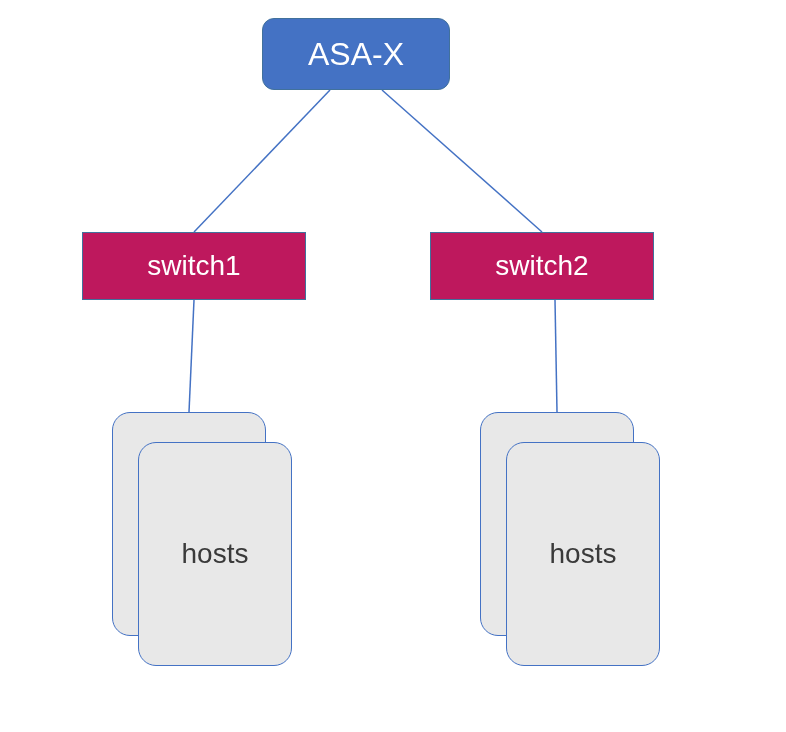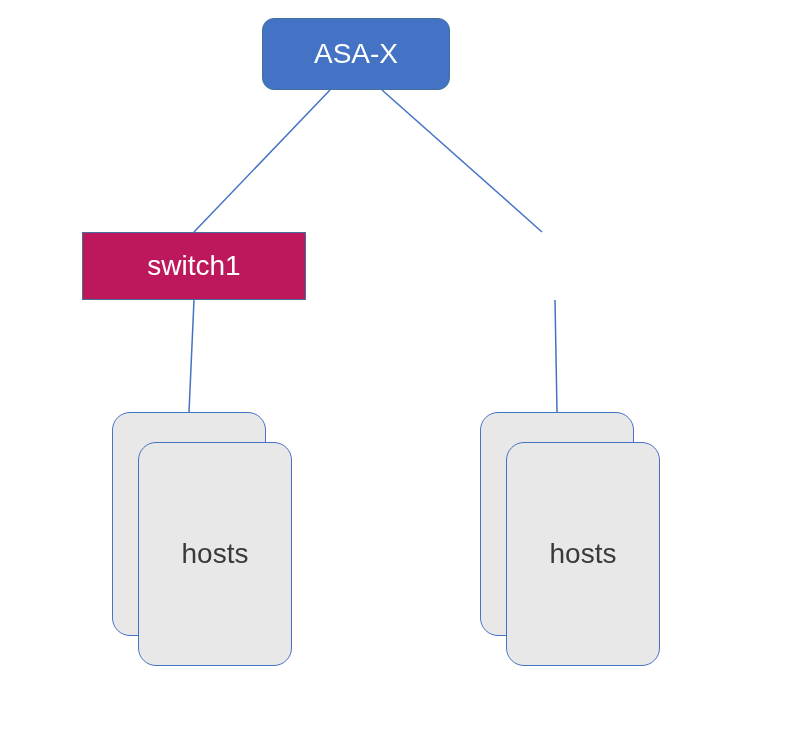--- a/index.html
+++ b/index.html
@@ -33,21 +33,21 @@
   }
   .asa {
     left: 262px;
     top: 18px;
     width: 188px;
     height: 72px;
     background: #4472C4;
     border: 1px solid #41719C;
     border-radius: 12px;
     color: #ffffff;
-    font-size: 28px;
+    font-size: 32px;
   }
   .switch {
     width: 224px;
     height: 68px;
     background: #be185d;
     border: 1px solid #41719C;
     color: #ffffff;
     font-size: 28px;
   }
   .switch1 { left: 82px;  top: 232px; }
@@ -96,20 +96,23 @@
   </svg>
 
   <div class="node asa">
     <span>ASA-X</span>
   </div>
 
   <div class="node switch switch1">
     <span>switch1</span>
   </div>
 
+  <div class="node switch switch2">
+    <span>switch2</span>
+  </div>
 
   <div class="hosts-group hosts1">
     <div class="card card-back"></div>
     <div class="card card-front">
       <span>hosts</span>
     </div>
   </div>
 
   <div class="hosts-group hosts2">
     <div class="card card-back"></div>

